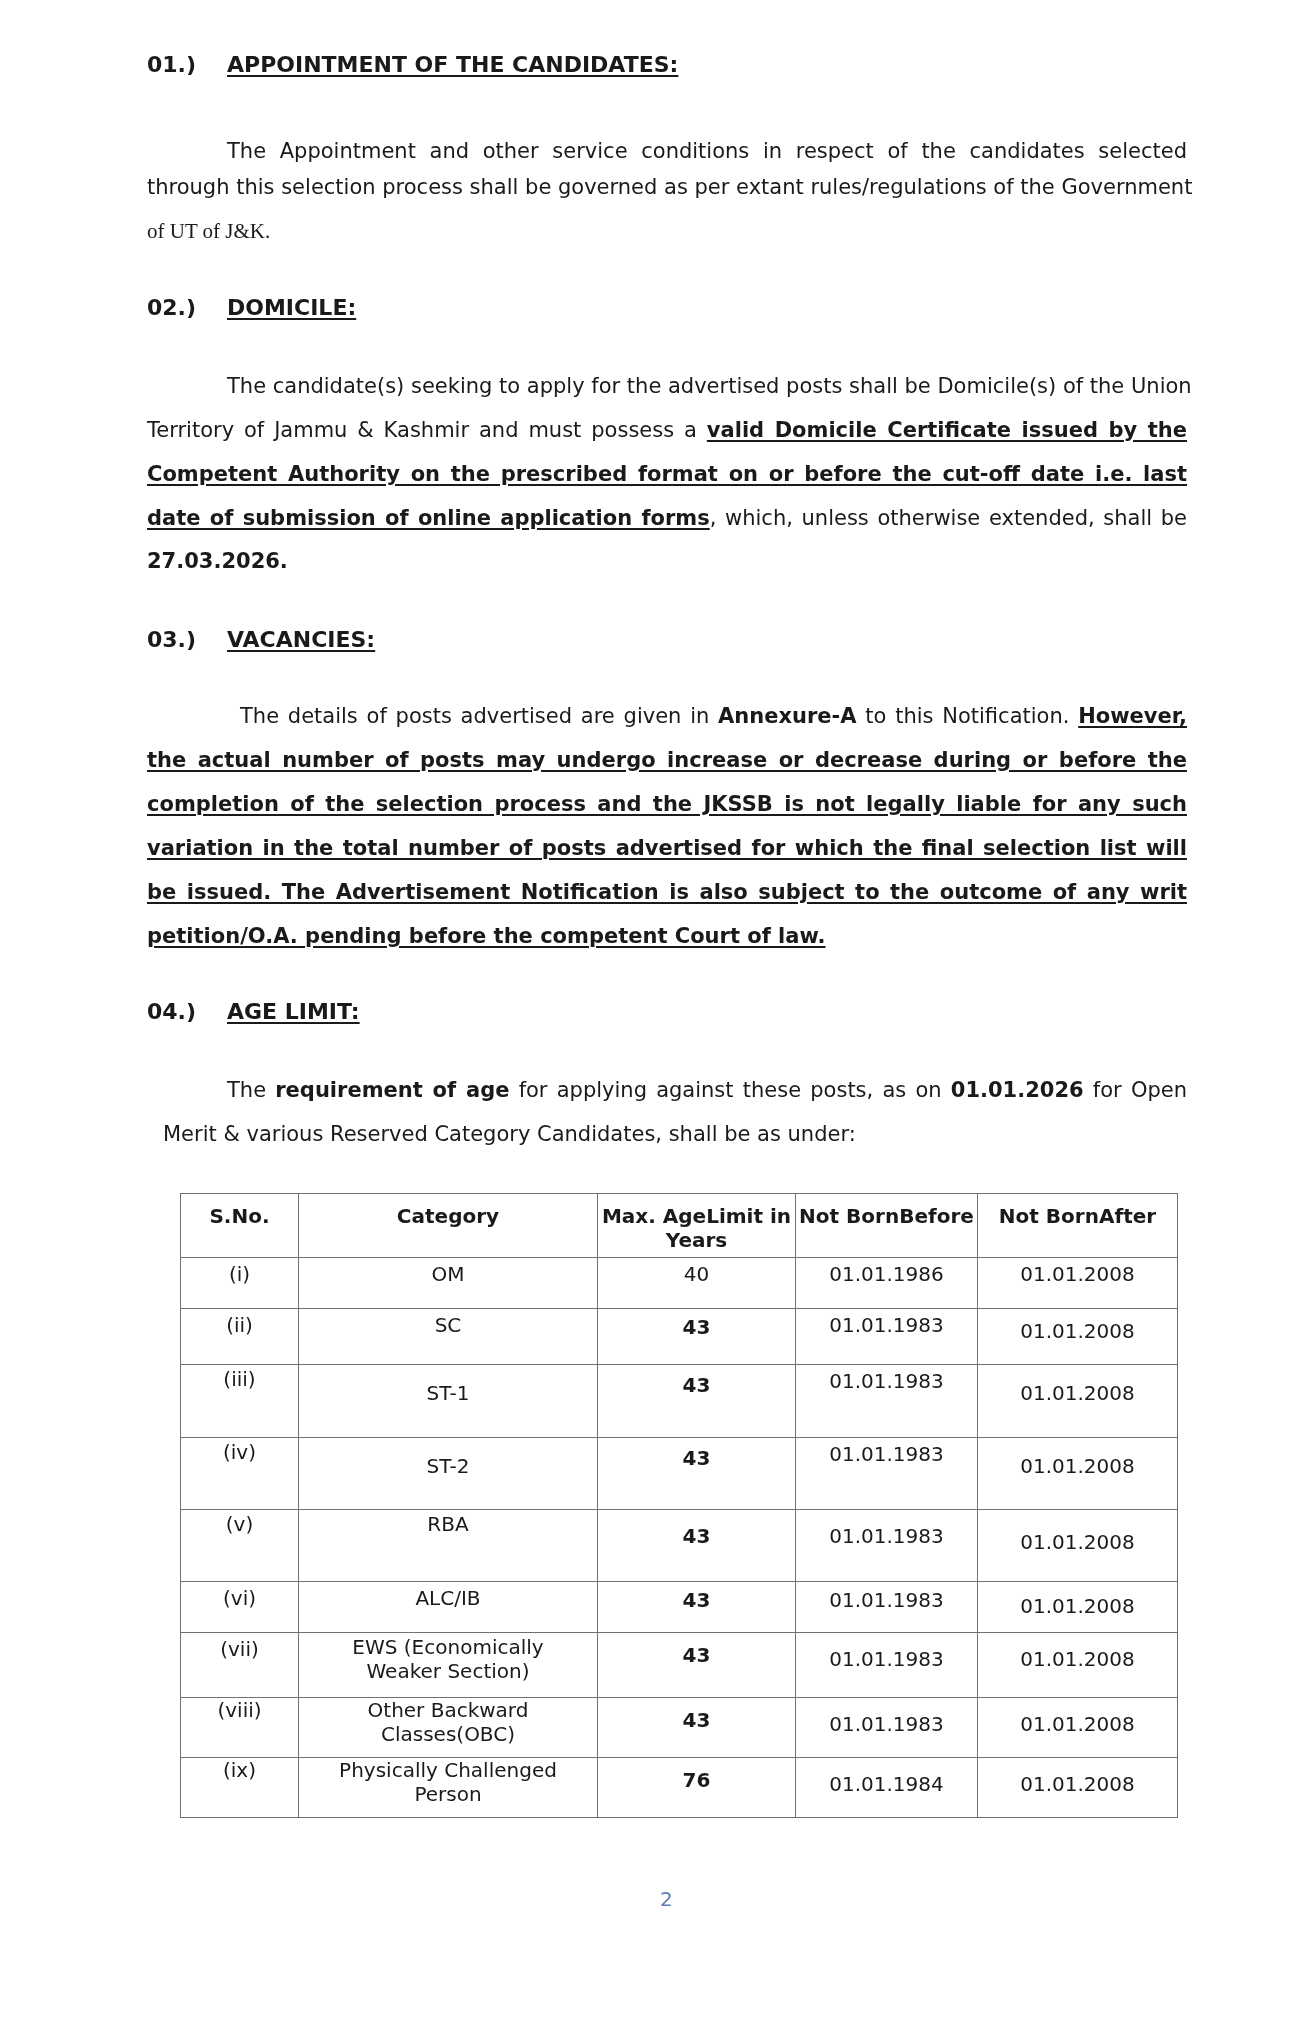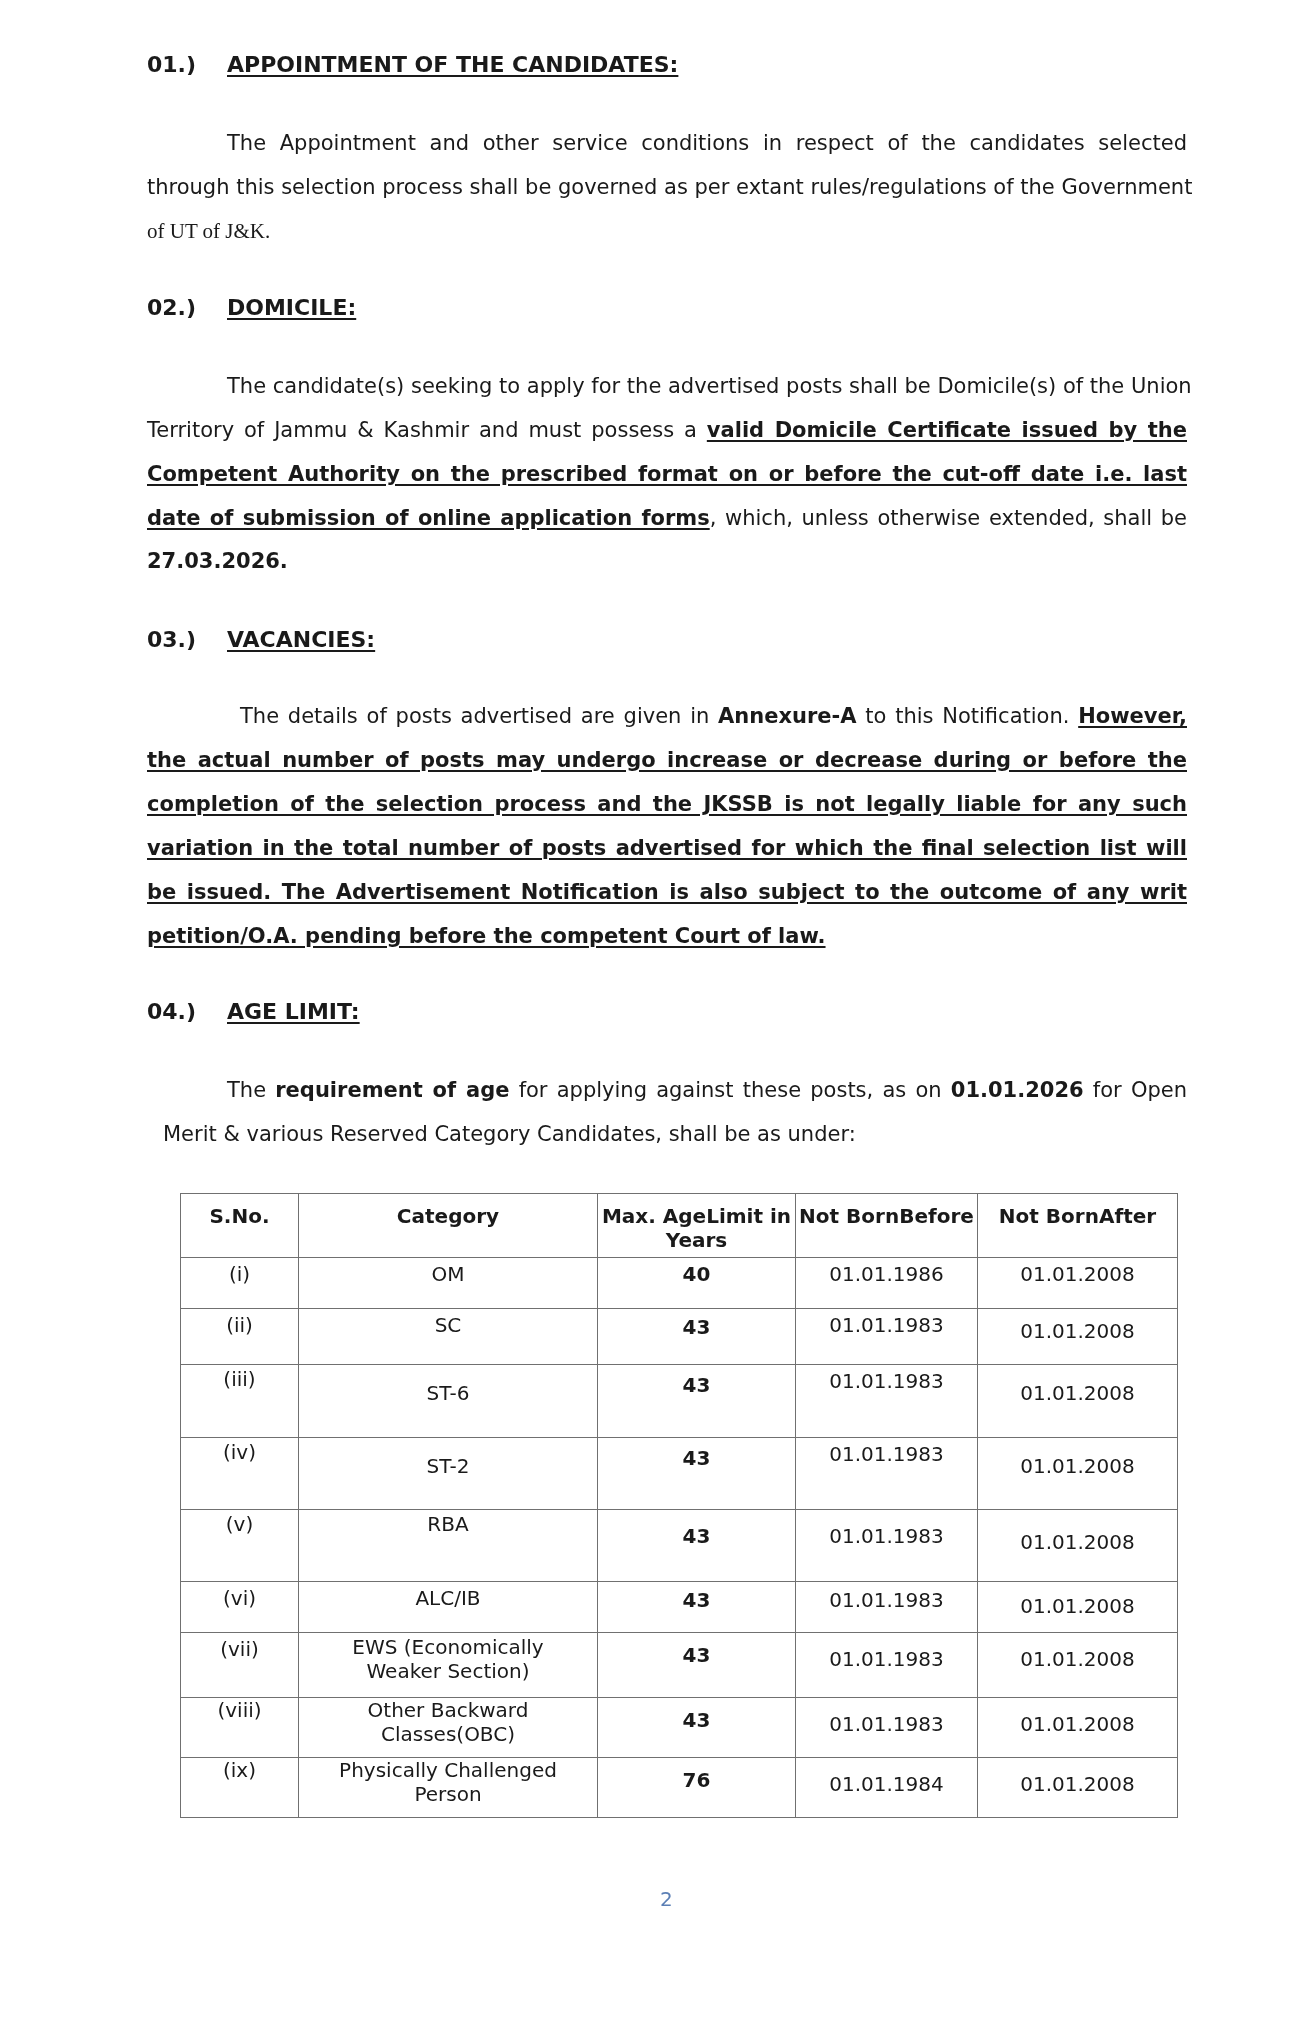--- a/index.html
+++ b/index.html
@@ -18,21 +18,21 @@
   .c1 { width: 118px; } .c2 { width: 299px; } .c3 { width: 198px; } .c4 { width: 182px; } .c5 { width: 200px; }
   td .t { display: block; }
   .page-num { position: absolute; left: 660px; top: 1887px; font-size: 20px; color: #5b7fb5; }
 </style>
 </head>
 <body>
 
 <div class="heading" style="top:50px">
   <span class="num">01.)</span><span class="title">APPOINTMENT OF THE CANDIDATES:</span>
 </div>
-<div class="line just" style="top:128px; left:227px; width:960px;">The Appointment and other service conditions in respect of the candidates selected</div>
+<div class="line just" style="top:136px; left:227px; width:960px;">The Appointment and other service conditions in respect of the candidates selected</div>
 <div class="line just" style="top:172px;">through this selection process shall be governed as per extant rules/regulations of the Government</div>
 <div class="line" style="top:216px; left:147px;font-family:Liberation Serif, serif;">of UT of J&amp;K.</div>
 
 <div class="heading" style="top:293px">
   <span class="num">02.)</span><span class="title">DOMICILE:</span>
 </div>
 <div class="line just" style="top:371px; left:227px; width:960px;">The candidate(s) seeking to apply for the advertised posts shall be Domicile(s) of the Union</div>
 <div class="line just" style="top:415px;"><span>Territory of Jammu &amp; Kashmir and must possess a </span><span class="bu">valid Domicile Certificate issued by the</span></div>
 <div class="line just bu" style="top:459px;">Competent Authority on the prescribed format on or before the cut-off date i.e. last</div>
 <div class="line just" style="top:503px;"><span class="bu">date of submission of online application forms</span><span>, which, unless otherwise extended, shall be</span></div>
@@ -61,34 +61,34 @@
       <th class="c2"><span>Category</span></th>
       <th class="c3"><span class="t">Max. Age</span><span class="t">Limit in Years</span></th>
       <th class="c4"><span class="t">Not Born</span><span class="t">Before</span></th>
       <th class="c5"><span class="t">Not Born</span><span class="t">After</span></th>
     </tr>
   </thead>
   <tbody id="age-tbody">
       <tr>
         <td style="height: 51px; padding-top: 4px; box-sizing: border-box;"><span>(i)</span></td>
         <td style="height: 51px; padding-top: 4px; box-sizing: border-box;"><span>OM</span></td>
-        <td style="height: 51px; padding-top: 4px; box-sizing: border-box;"><span style="font-weight: bold; margin-top: 25px;">40</span></td>
+        <td style="height: 51px; padding-top: 4px; box-sizing: border-box;"><span style="font-weight: normal; margin-top: 25px;">40</span></td>
         <td style="height: 51px; padding-top: 4px; box-sizing: border-box;"><span>01.01.1986</span></td>
         <td style="height: 51px; padding-top: 4px; box-sizing: border-box;"><span>01.01.2008</span></td>
       </tr>
       <tr>
         <td style="height: 56px; padding-top: 4px; box-sizing: border-box;"><span>(ii)</span></td>
         <td style="height: 56px; padding-top: 4px; box-sizing: border-box;"><span>SC</span></td>
         <td style="height: 56px; padding-top: 6px; box-sizing: border-box;"><span style="font-weight: bold;">43</span></td>
         <td style="height: 56px; padding-top: 4px; box-sizing: border-box;"><span>01.01.1983</span></td>
         <td style="height: 56px; padding-top: 10px; box-sizing: border-box;"><span>01.01.2008</span></td>
       </tr>
       <tr>
         <td style="height: 73px; padding-top: 2px; box-sizing: border-box;"><span>(iii)</span></td>
-        <td style="height: 73px; padding-top: 16px; box-sizing: border-box;"><span>ST-6</span></td>
+        <td style="height: 73px; padding-top: 16px; box-sizing: border-box;"><span>ST-1</span></td>
         <td style="height: 73px; padding-top: 8px; box-sizing: border-box;"><span style="font-weight: bold;">43</span></td>
         <td style="height: 73px; padding-top: 4px; box-sizing: border-box;"><span>01.01.1983</span></td>
         <td style="height: 73px; padding-top: 16px; box-sizing: border-box;"><span>01.01.2008</span></td>
       </tr>
       <tr>
         <td style="height: 72px; padding-top: 2px; box-sizing: border-box; margin-top: 20px;"><span>(iv)</span></td>
         <td style="height: 72px; padding-top: 16px; box-sizing: border-box;"><span>ST-2</span></td>
         <td style="height: 72px; padding-top: 8px; box-sizing: border-box;"><span style="font-weight: bold;">43</span></td>
         <td style="height: 72px; padding-top: 4px; box-sizing: border-box;"><span>01.01.1983</span></td>
         <td style="height: 72px; padding-top: 16px; box-sizing: border-box;"><span>01.01.2008</span></td>

